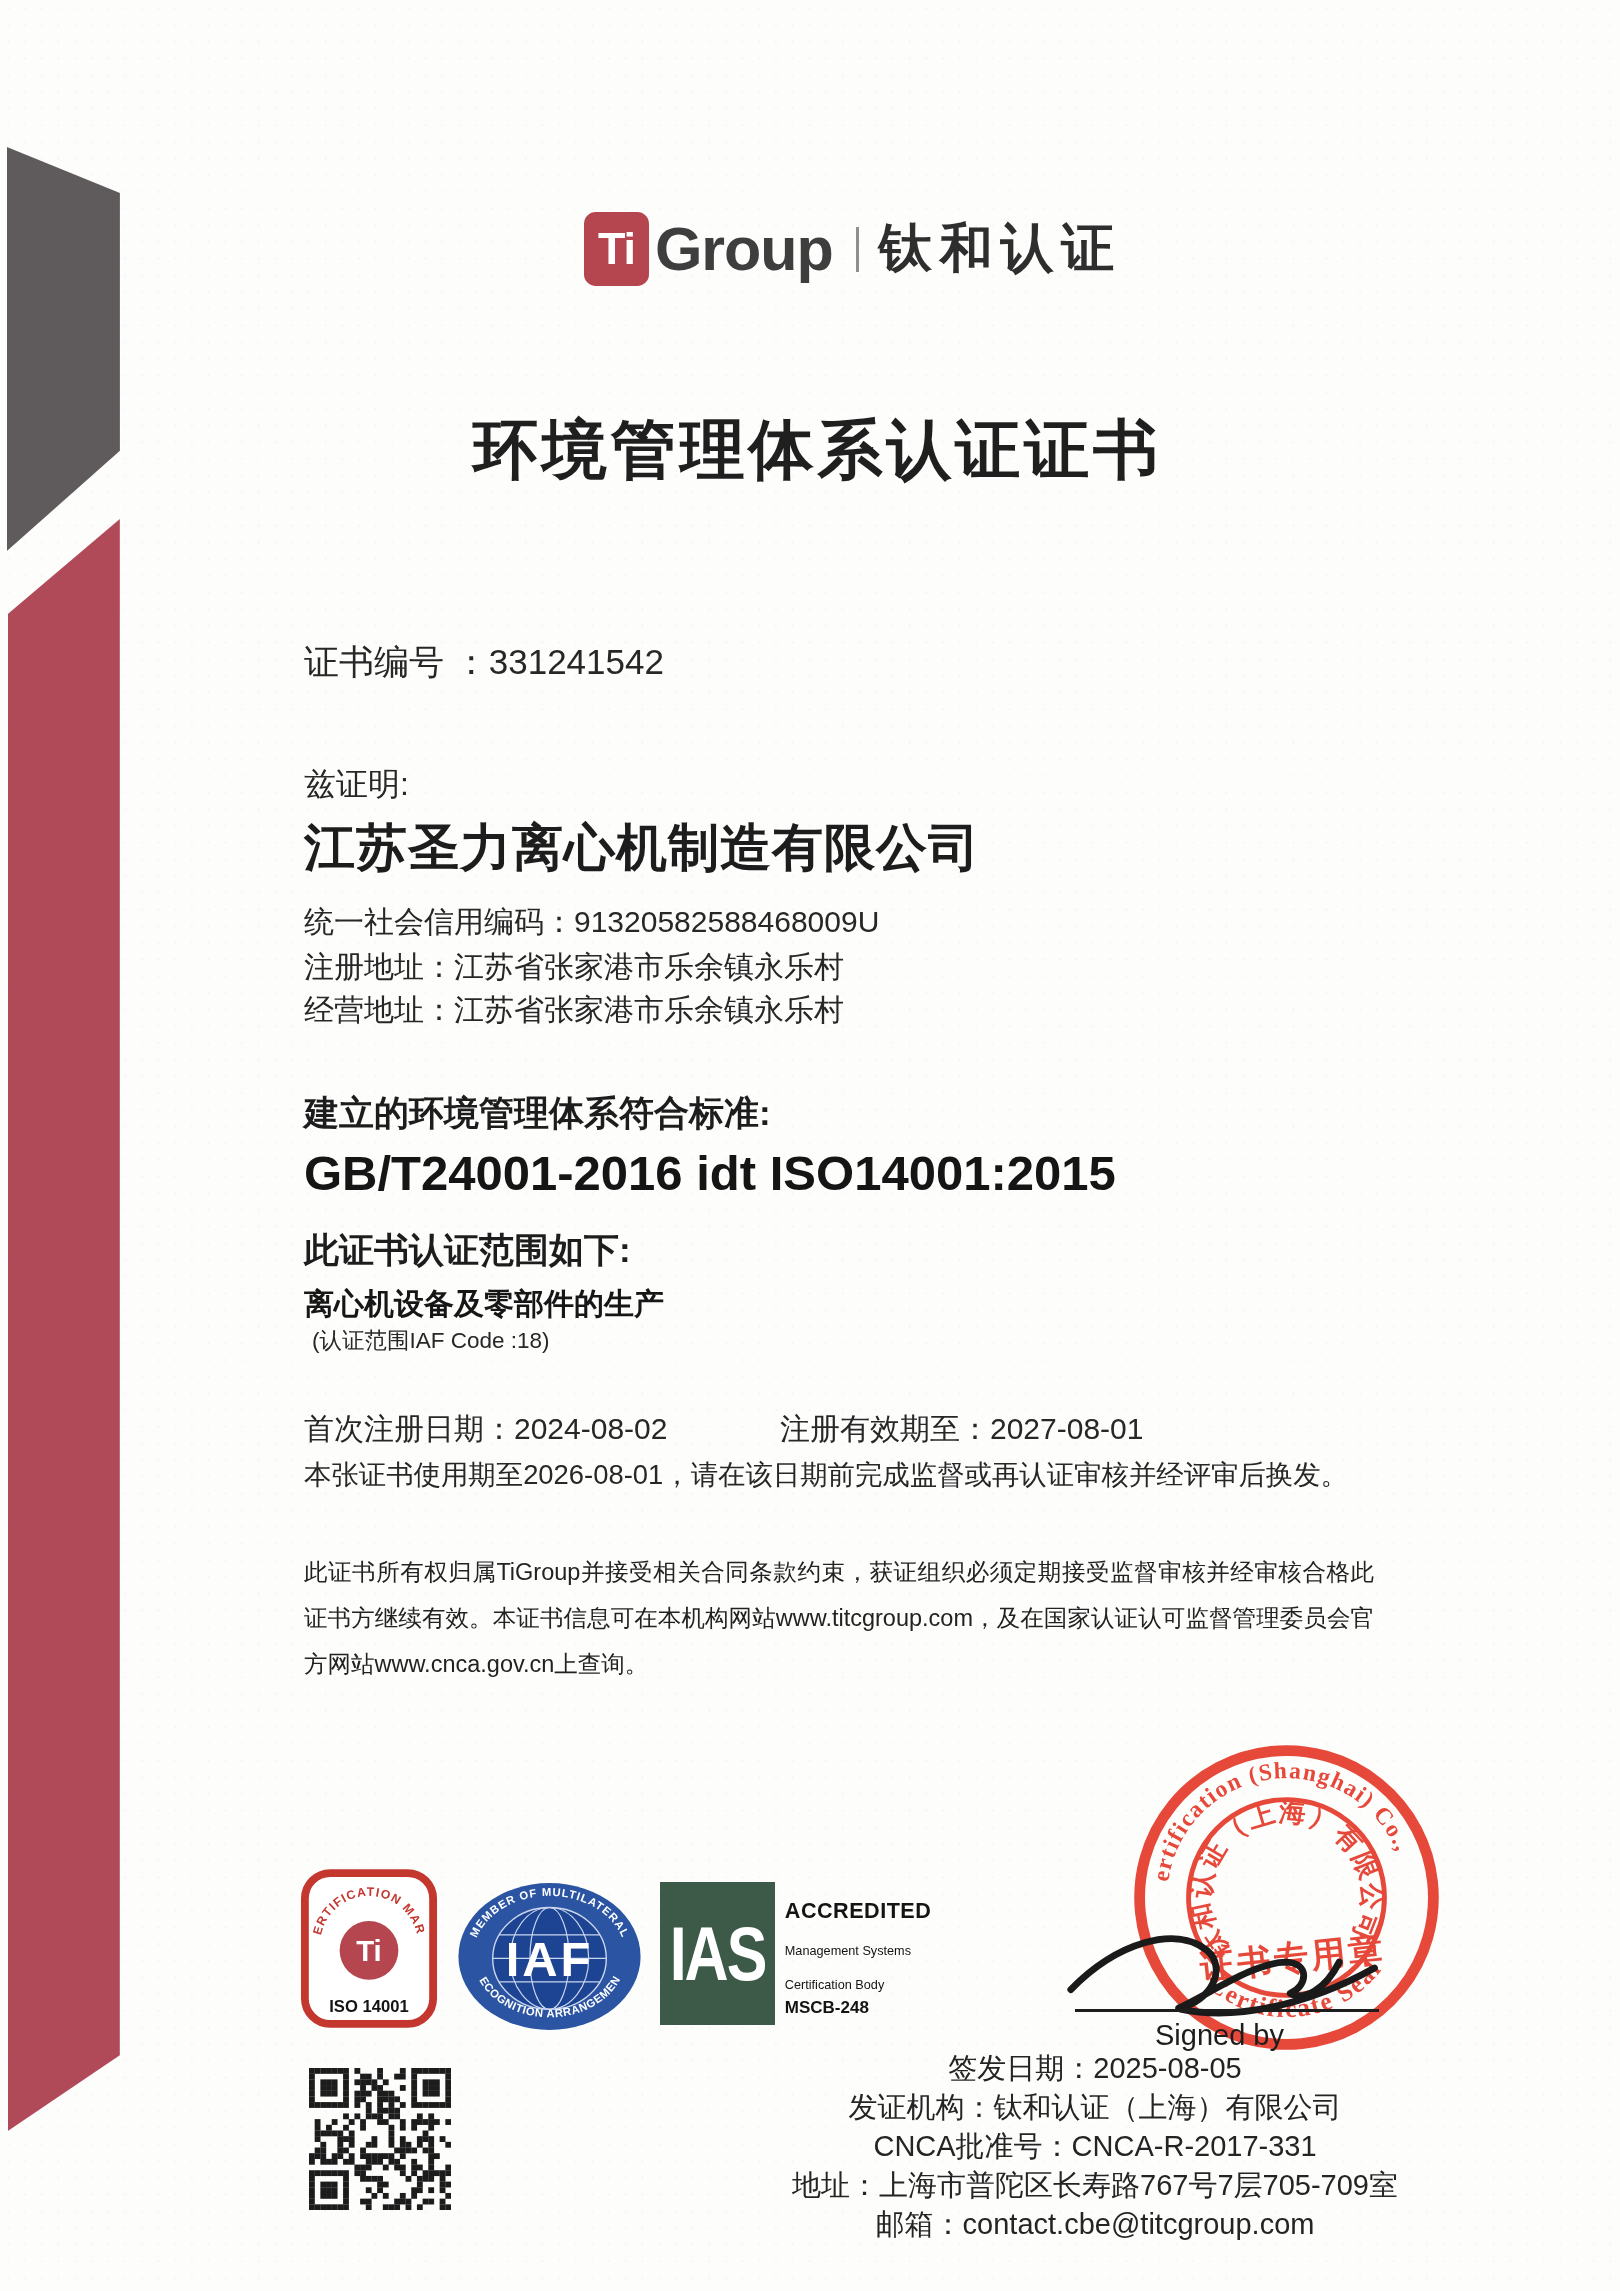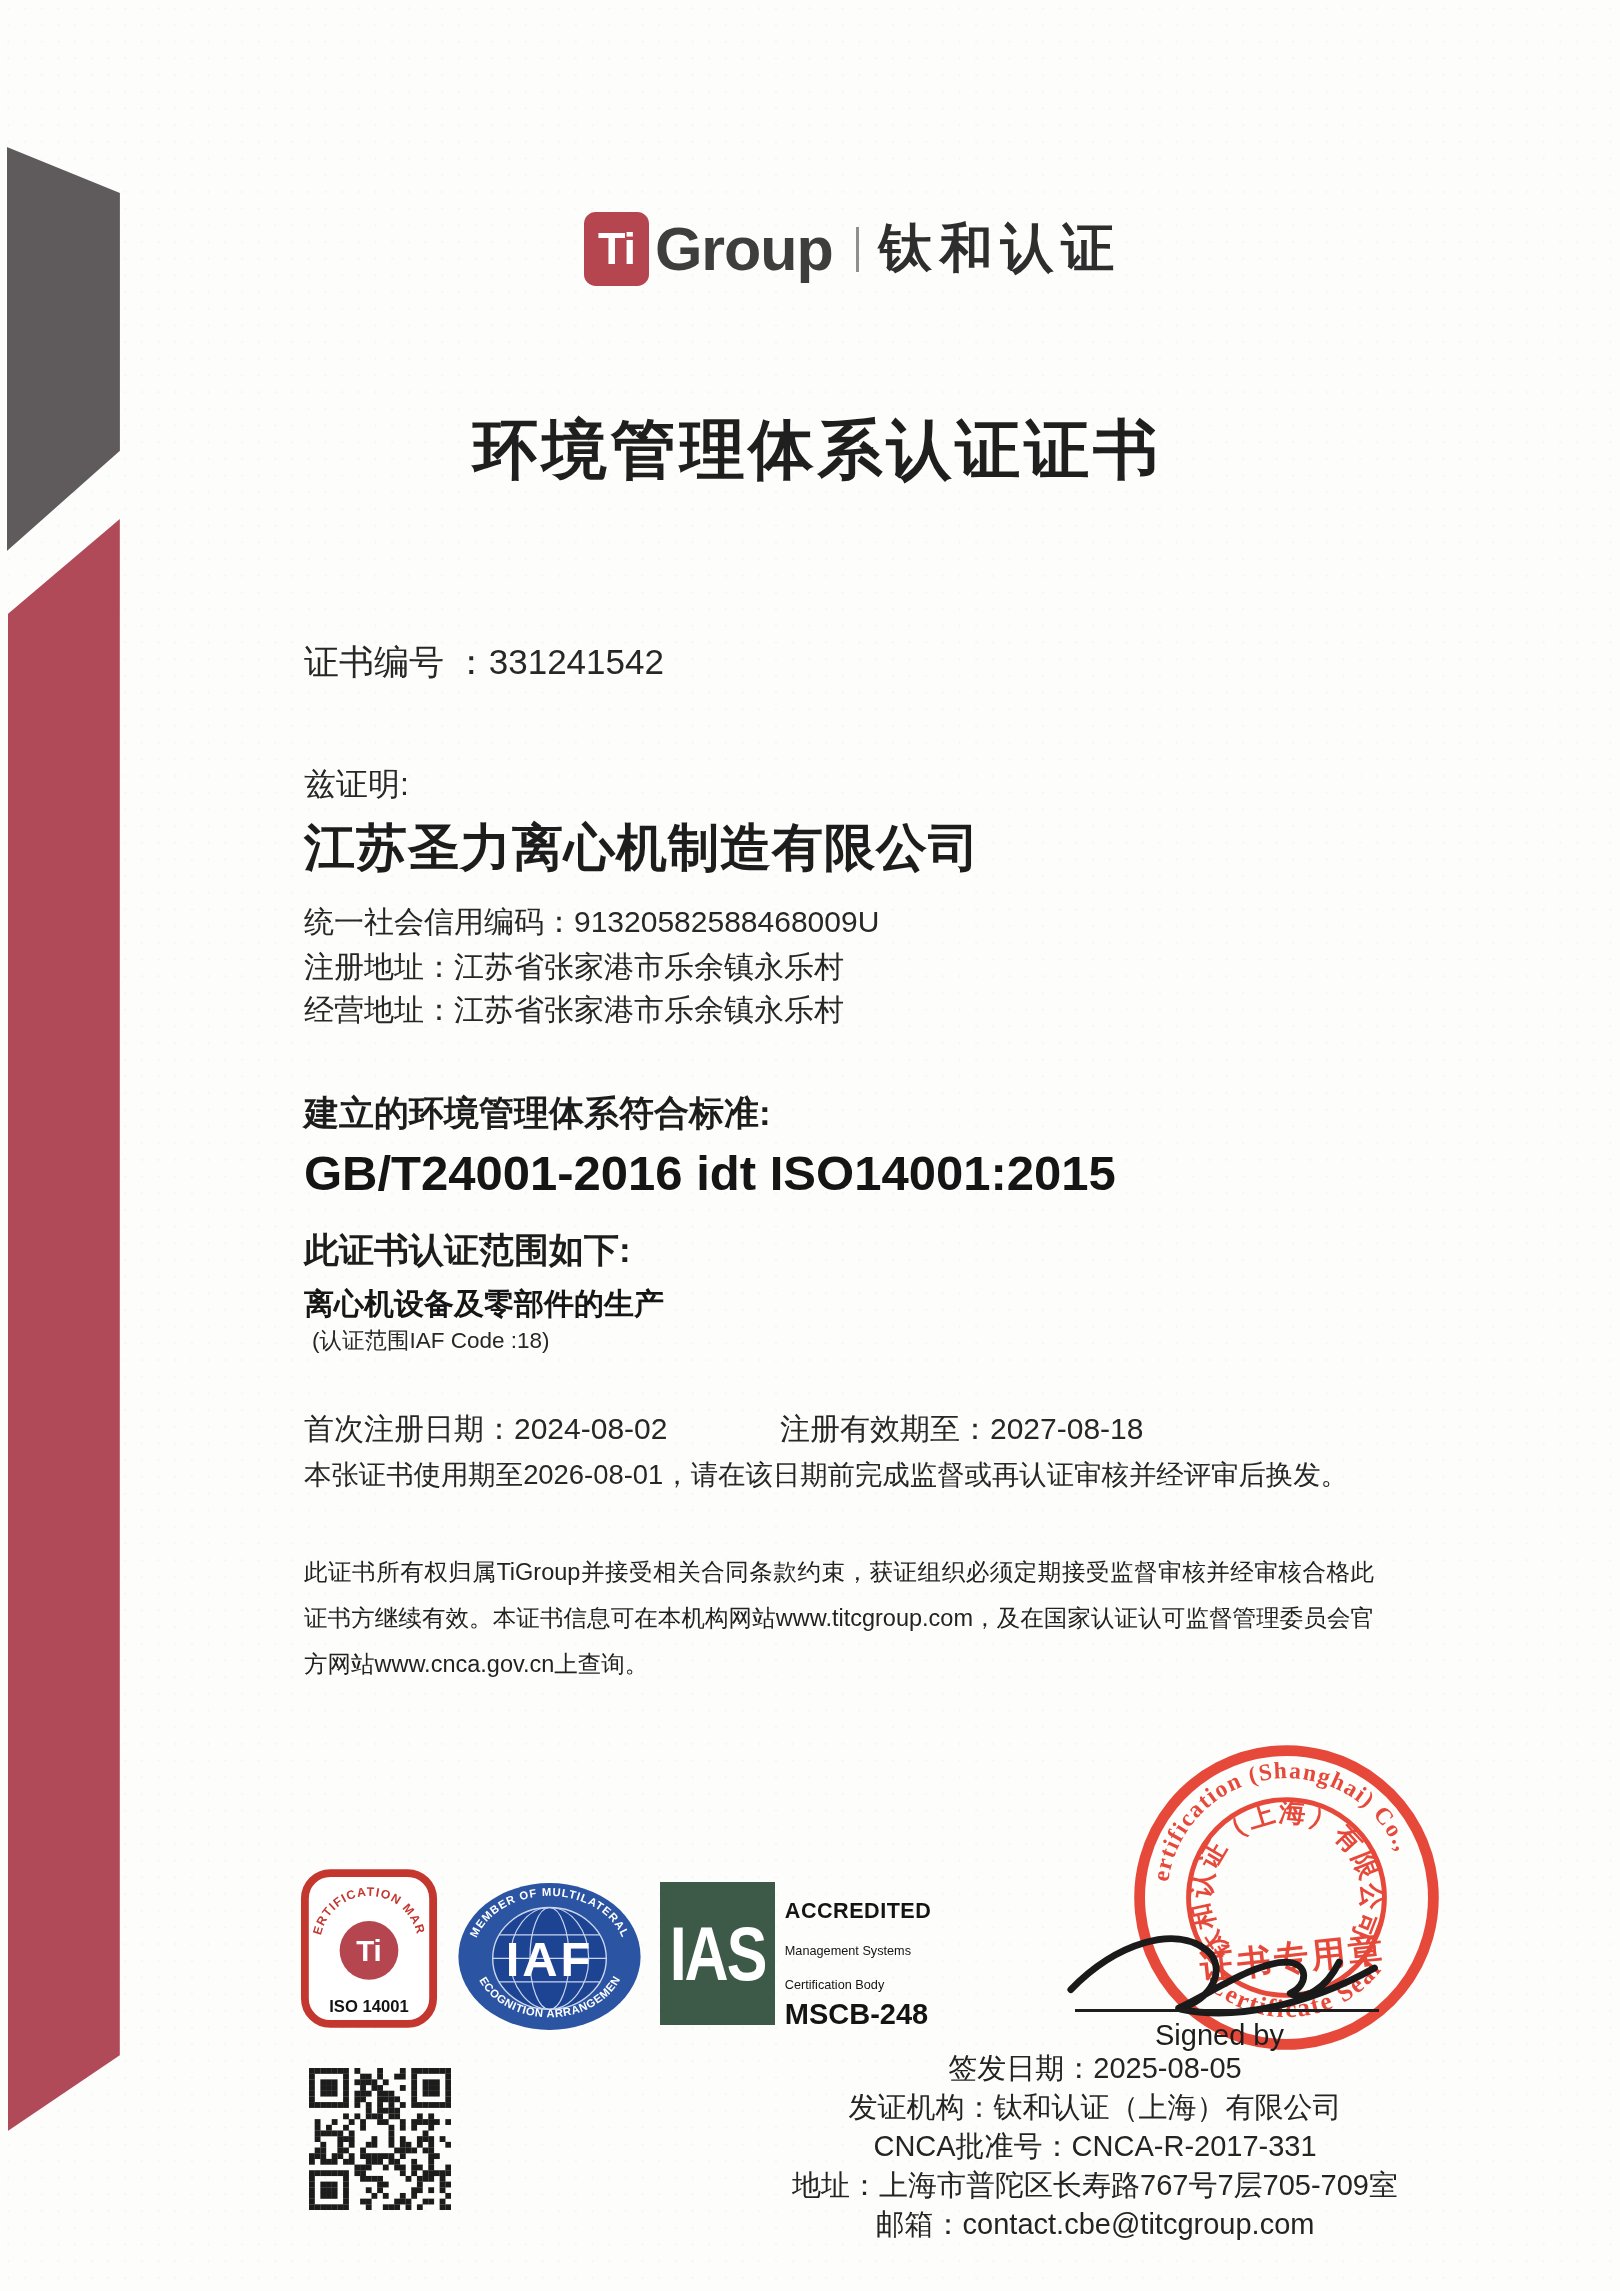--- a/index.html
+++ b/index.html
@@ -63,21 +63,21 @@
   .badge-iaf { left:455px; top:1880px; }
   .badge-ias { left:660px; top:1882px; display:flex; align-items:flex-start; }
   .ias-box {
     width:115px; height:143px; background:#3d5948; display:flex;
     align-items:center; justify-content:center;
   }
   .ias-box span { color:#fff; font-size:61px; font-weight:bold; letter-spacing:-2px; transform:scaleY(1.25); }
   .ias-text { margin-left:9.8px; padding-top:15.7px; color:#141414; }
   .ias-accredited { font-size:21.6px; font-weight:bold; letter-spacing:0.5px;text-align:right; }
   .ias-sub { font-size:12.7px; margin-top:20px; }
-  .ias-mscb { font-size:29px; font-weight:bold; margin-top:5.9px; }
+  .ias-mscb { font-size:17px; font-weight:bold; margin-top:5.9px; }
   
   .seal { position:absolute; left:1122px; top:1733px; width:329px; height:329px; z-index:4; opacity:.93; }
   .signature { position:absolute; left:1063px; top:1911px; width:333px; height:113px; z-index:5; }
   .sig-line { position:absolute; left:1075px; top:2009px; width:304px; height:2.9px; background:#1d1d1d; z-index:5; }
   .signedby { position:absolute; left:1155px; top:2019px; font-size:29px; color:#1d1d1d; z-index:6; }
   
   .footer-block {
     position:absolute; right:222px; top:2049px; text-align:center;
     font-size:29px; line-height:39px; color:#242424; z-index:6; white-space:nowrap;
   }
@@ -113,21 +113,21 @@
 
   <div class="line l-stdlabel">建立的环境管理体系符合标准:</div>
   <div class="line l-standard">GB/T24001-2016 idt ISO14001:2015</div>
 
   <div class="line l-scopelbl">此证书认证范围如下:</div>
   <div class="line l-scope">离心机设备及零部件的生产</div>
   <div class="line l-iafcode">(认证范围IAF Code :18)</div>
 
   <div class="line l-dates">
     <span><span>首次注册日期：</span><span>2024-08-02</span></span>
-    <span class="col2"><span>注册有效期至：</span><span>2027-08-18</span></span>
+    <span class="col2"><span>注册有效期至：</span><span>2027-08-01</span></span>
   </div>
   <div class="line l-note">本张证书使用期至2026-08-01，请在该日期前完成监督或再认证审核并经评审后换发。</div>
 
   <div class="line l-legal">此证书所有权归属TiGroup并接受相关合同条款约束，获证组织必须定期接受监督审核并经审核合格此证书方继续有效。本证书信息可在本机构网站www.titcgroup.com，及在国家认证认可监督管理委员会官方网站www.cnca.gov.cn上查询。</div>
 
   <div class="badge badge-ti">
     <svg width="138" height="161" viewBox="0 0 141 164">
       <rect x="5" y="5" width="131" height="154" rx="26" fill="#ffffff" stroke="#c4372e" stroke-width="8"></rect>
       <defs>
         <path id="tiArc" d="M 21.3 69.3 A 50 50 0 0 1 119.7 69.3"></path>

